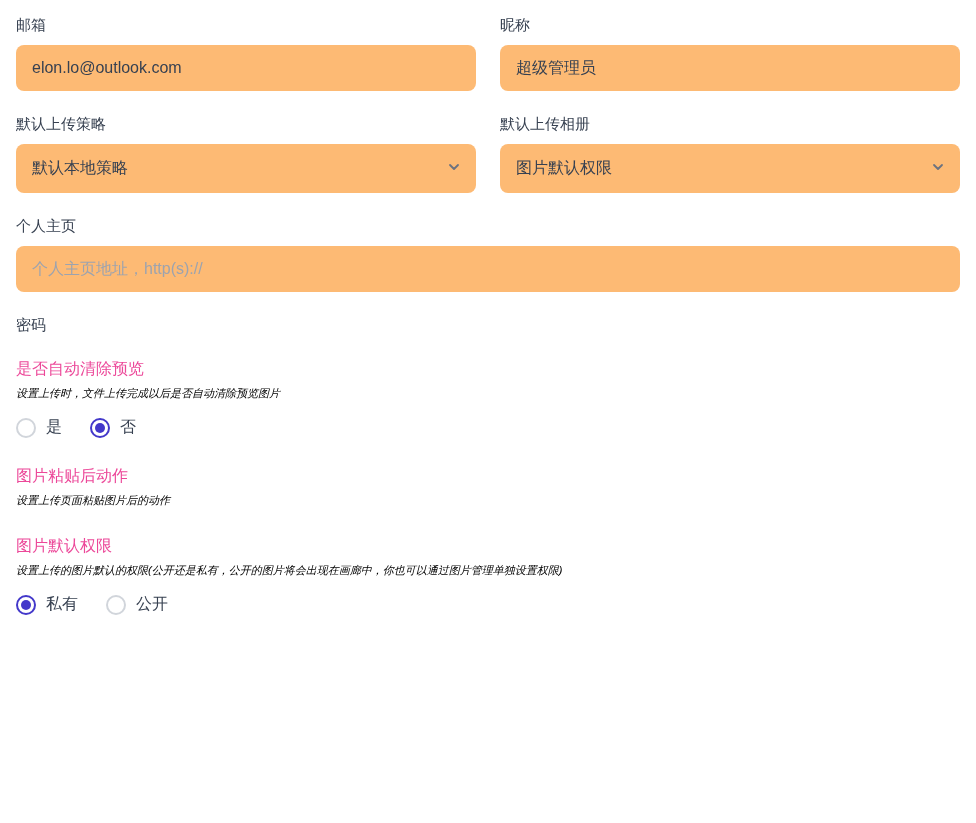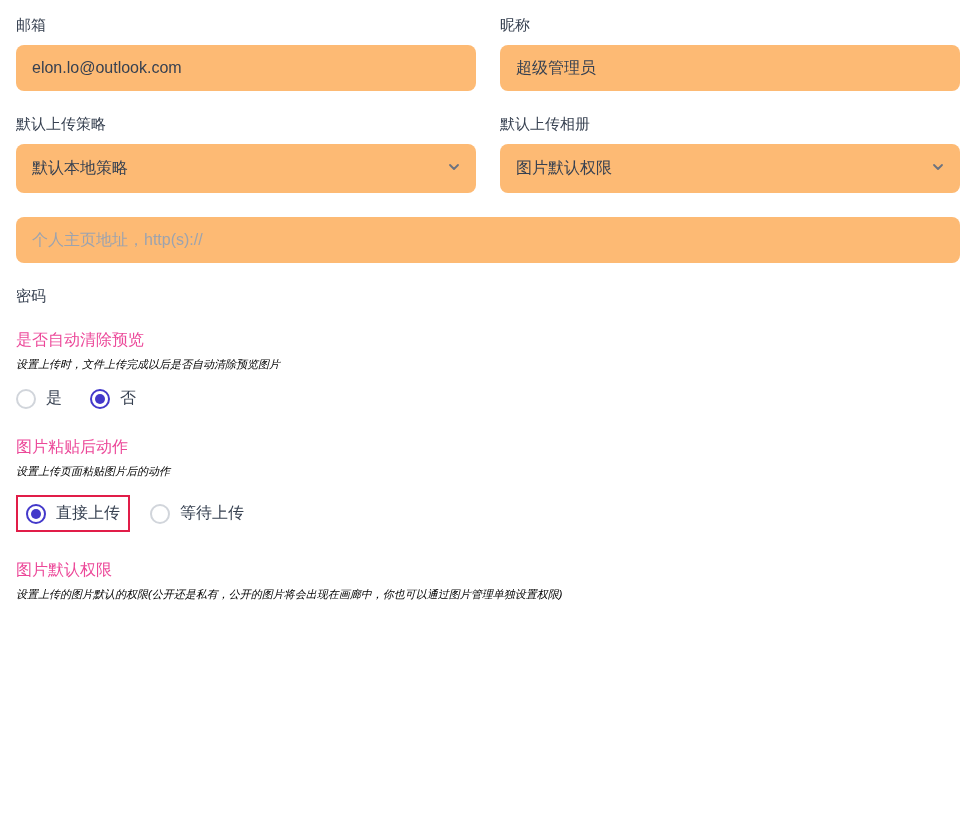--- a/index.html
+++ b/index.html
@@ -169,20 +169,21 @@
       <span class="select-chevron">
         <svg width="16" height="16" viewBox="0 0 16 16" fill="none">
             <path d="M4 6l4 4 4-4" stroke="currentColor" stroke-width="1.8" stroke-linecap="round" stroke-linejoin="round"></path>
           </svg>
       </span>
     </div>
   </div>
 </div>
 
 <div class="form-col-full">
+  <label class="field-label">个人主页</label>
   <input type="text" class="text-input" placeholder="个人主页地址，http(s)://" style="">
 </div>
 
 <div class="form-col-full">
   <label class="field-label">密码</label>
 </div>
 
 <div class="section">
   <div class="section-title">是否自动清除预览</div>
   <div class="section-desc">设置上传时，文件上传完成以后是否自动清除预览图片</div>
@@ -196,32 +197,30 @@
           <div class="radio-dot"></div>
         </div>
       <span class="radio-label">否</span>
     </div>
   </div>
 </div>
 
 <div class="section">
   <div class="section-title">图片粘贴后动作</div>
   <div class="section-desc">设置上传页面粘贴图片后的动作</div>
-  <div class="paste-radio-row">
-    <div class="highlight-box">
-      <div class="radio-item">
-        <div class="radio-circle selected">
-            <div class="radio-dot"></div>
-          </div>
-        <span class="radio-label">直接上传</span>
-      </div>
-    </div>
-    <div class="radio-item">
-      <div class="radio-circle"></div>
-      <span class="radio-label">等待上传</span>
-    </div>
-  </div>
 </div>
 
 <div class="section">
   <div class="section-title">图片默认权限</div>
   <div class="section-desc">设置上传的图片默认的权限(公开还是私有，公开的图片将会出现在画廊中，你也可以通过图片管理单独设置权限)</div>
+  <div class="radio-group">
+    <div class="radio-item">
+      <div class="radio-circle selected">
+          <div class="radio-dot"></div>
+        </div>
+      <span class="radio-label">私有</span>
+    </div>
+    <div class="radio-item">
+      <div class="radio-circle"></div>
+      <span class="radio-label">公开</span>
+    </div>
+  </div>
 </div>
 
 </body></html>

